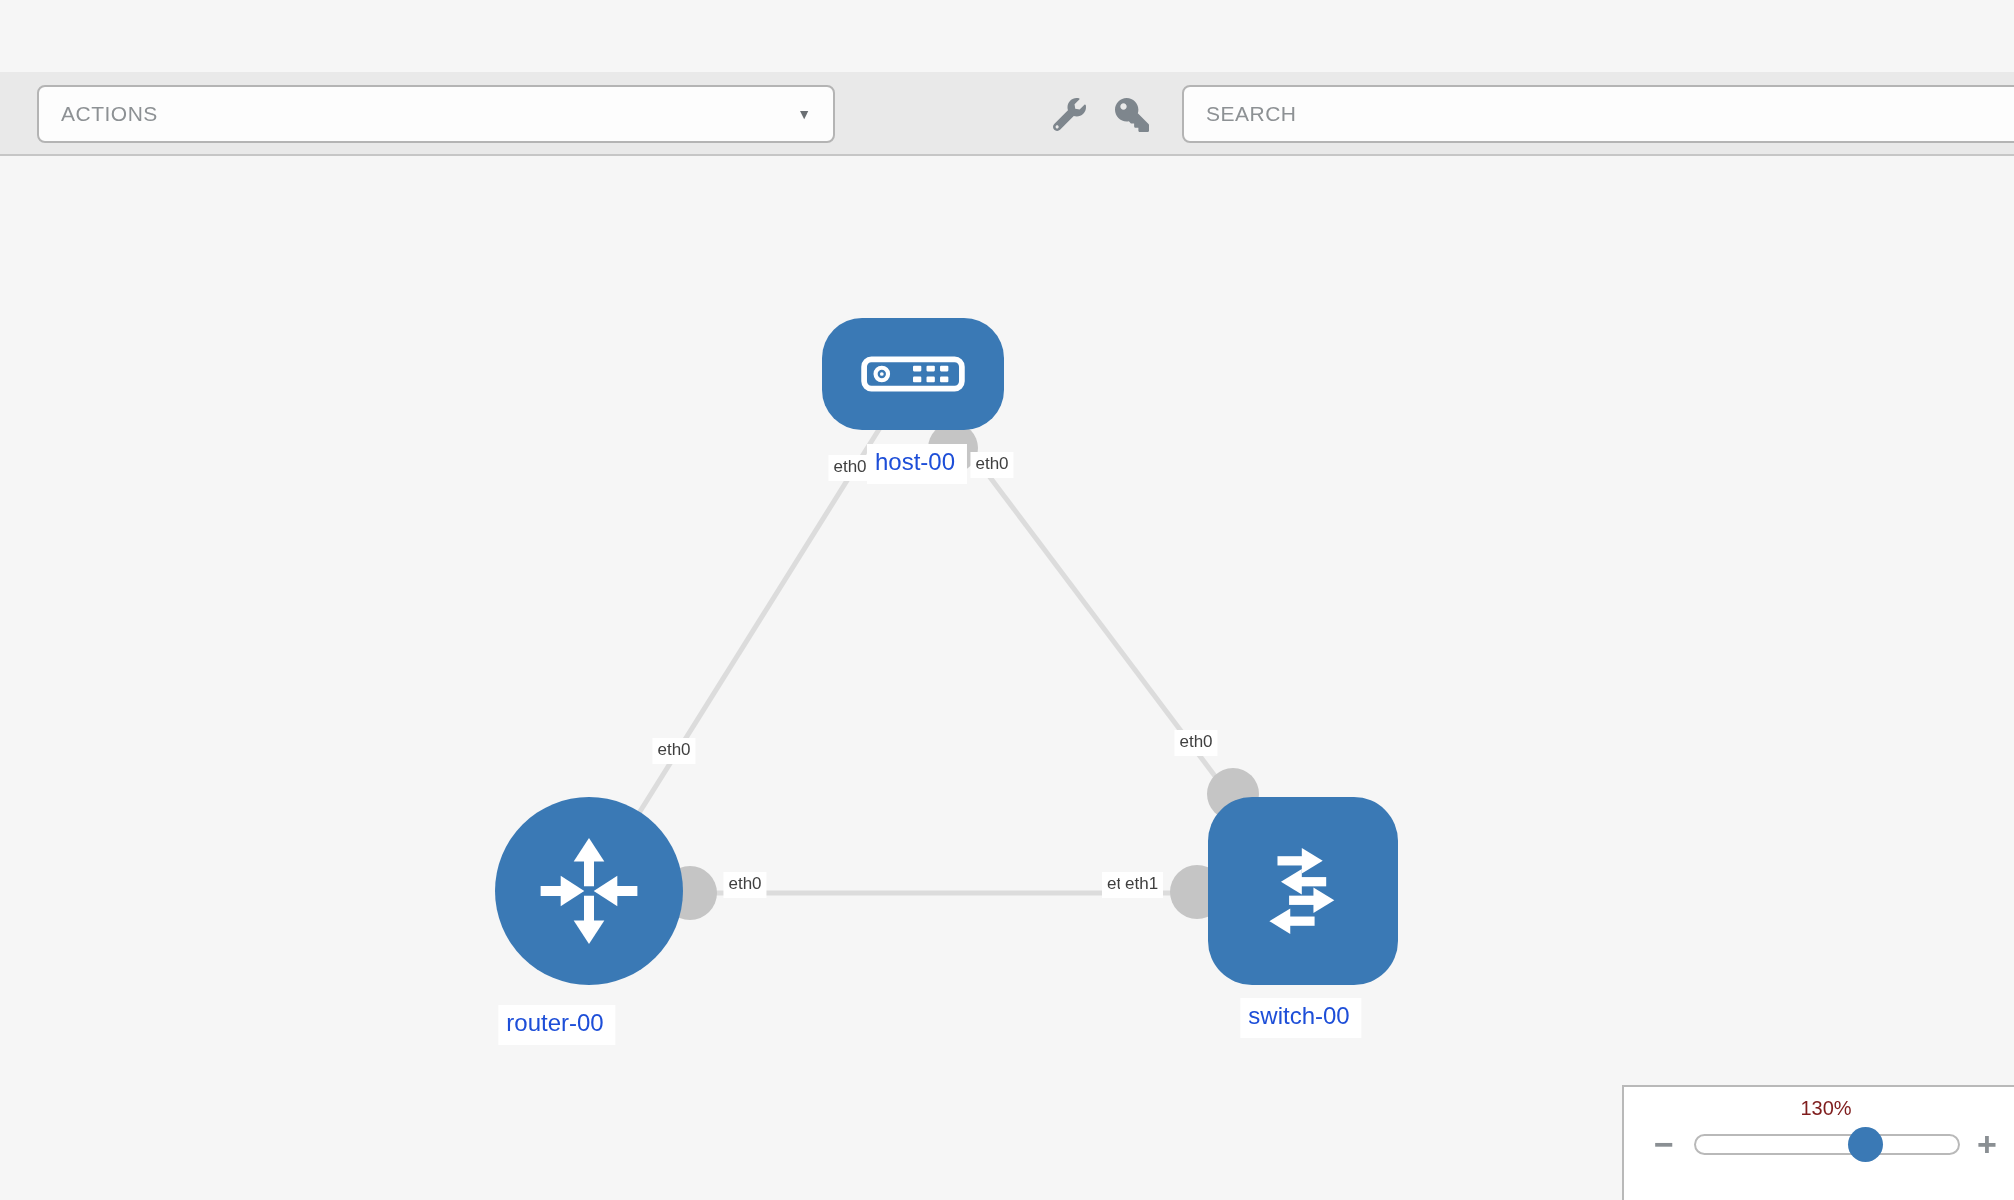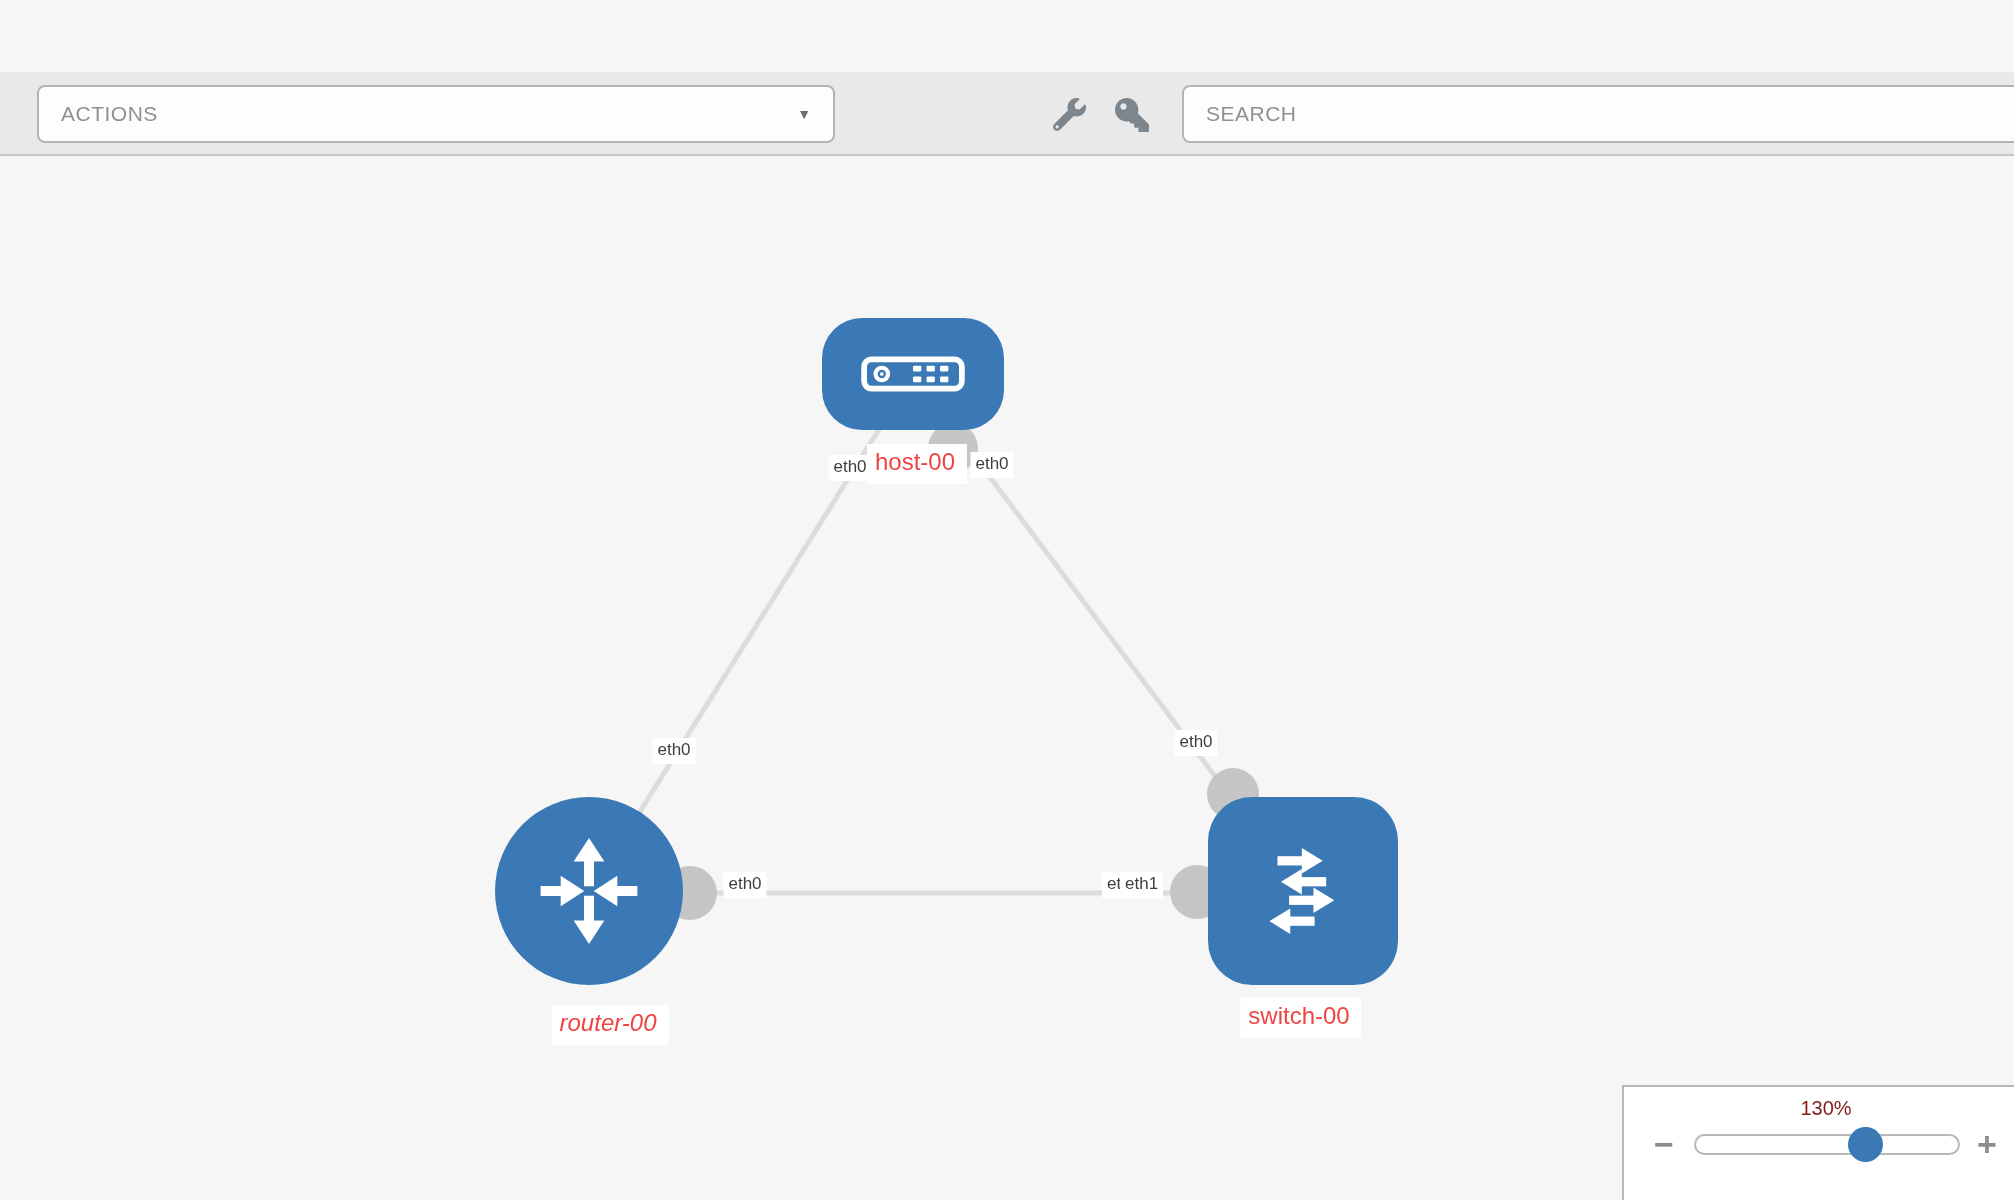--- a/index.html
+++ b/index.html
@@ -27,23 +27,23 @@
 
   
   .canvas { position:absolute; left:0; top:158px; width:2014px; height:1042px; background:#f6f6f6; }
   .links-svg { position:absolute; left:0; top:0; }
 
   .node { position:absolute; background:#3a79b5; display:flex; align-items:center; justify-content:center; cursor:pointer; }
   .node-host { left:822px; top:160px; width:182px; height:112px; border-radius:40px; }
   .node-router { left:495px; top:639px; width:188px; height:188px; border-radius:50%; }
   .node-switch { left:1208px; top:639px; width:190px; height:188px; border-radius:44px; }
 
-  .node-label { position:absolute; transform:translateX(-50%); background:#ffffff; color:#ef4444; font-size:24px; padding:4px 12px 8px 8px; white-space:nowrap;text-align:right; }
+  .node-label { position:absolute; transform:translateX(-50%); background:#ffffff; color:#1d4ed8; font-size:24px; padding:4px 12px 8px 8px; white-space:nowrap;text-align:right; }
   .label-host { left:917px; top:286px; }
-  .label-router { left:610px; top:847px;font-style:italic; }
+  .label-router { left:557px; top:847px; }
   .label-switch { left:1301px; top:840px; }
 
   .iface-label { position:absolute; background:#ffffff; color:#3f3f3f; font-size:17px; padding:2px 5px 4px 5px; white-space:nowrap; }
   .iface-center { transform:translateX(-50%);text-align:center; }
   .if-host-left  { left:850px; top:297px; }
   .if-host-right { left:992px; top:294px; }
   .if-rh-mid     { left:674px; top:580px; }
   .if-hs-mid     { left:1196px; top:572px; }
   .if-rs-left    { left:745px; top:714px; }
   .if-rs-right-back  { left:1102px; top:714px; z-index:1; }

